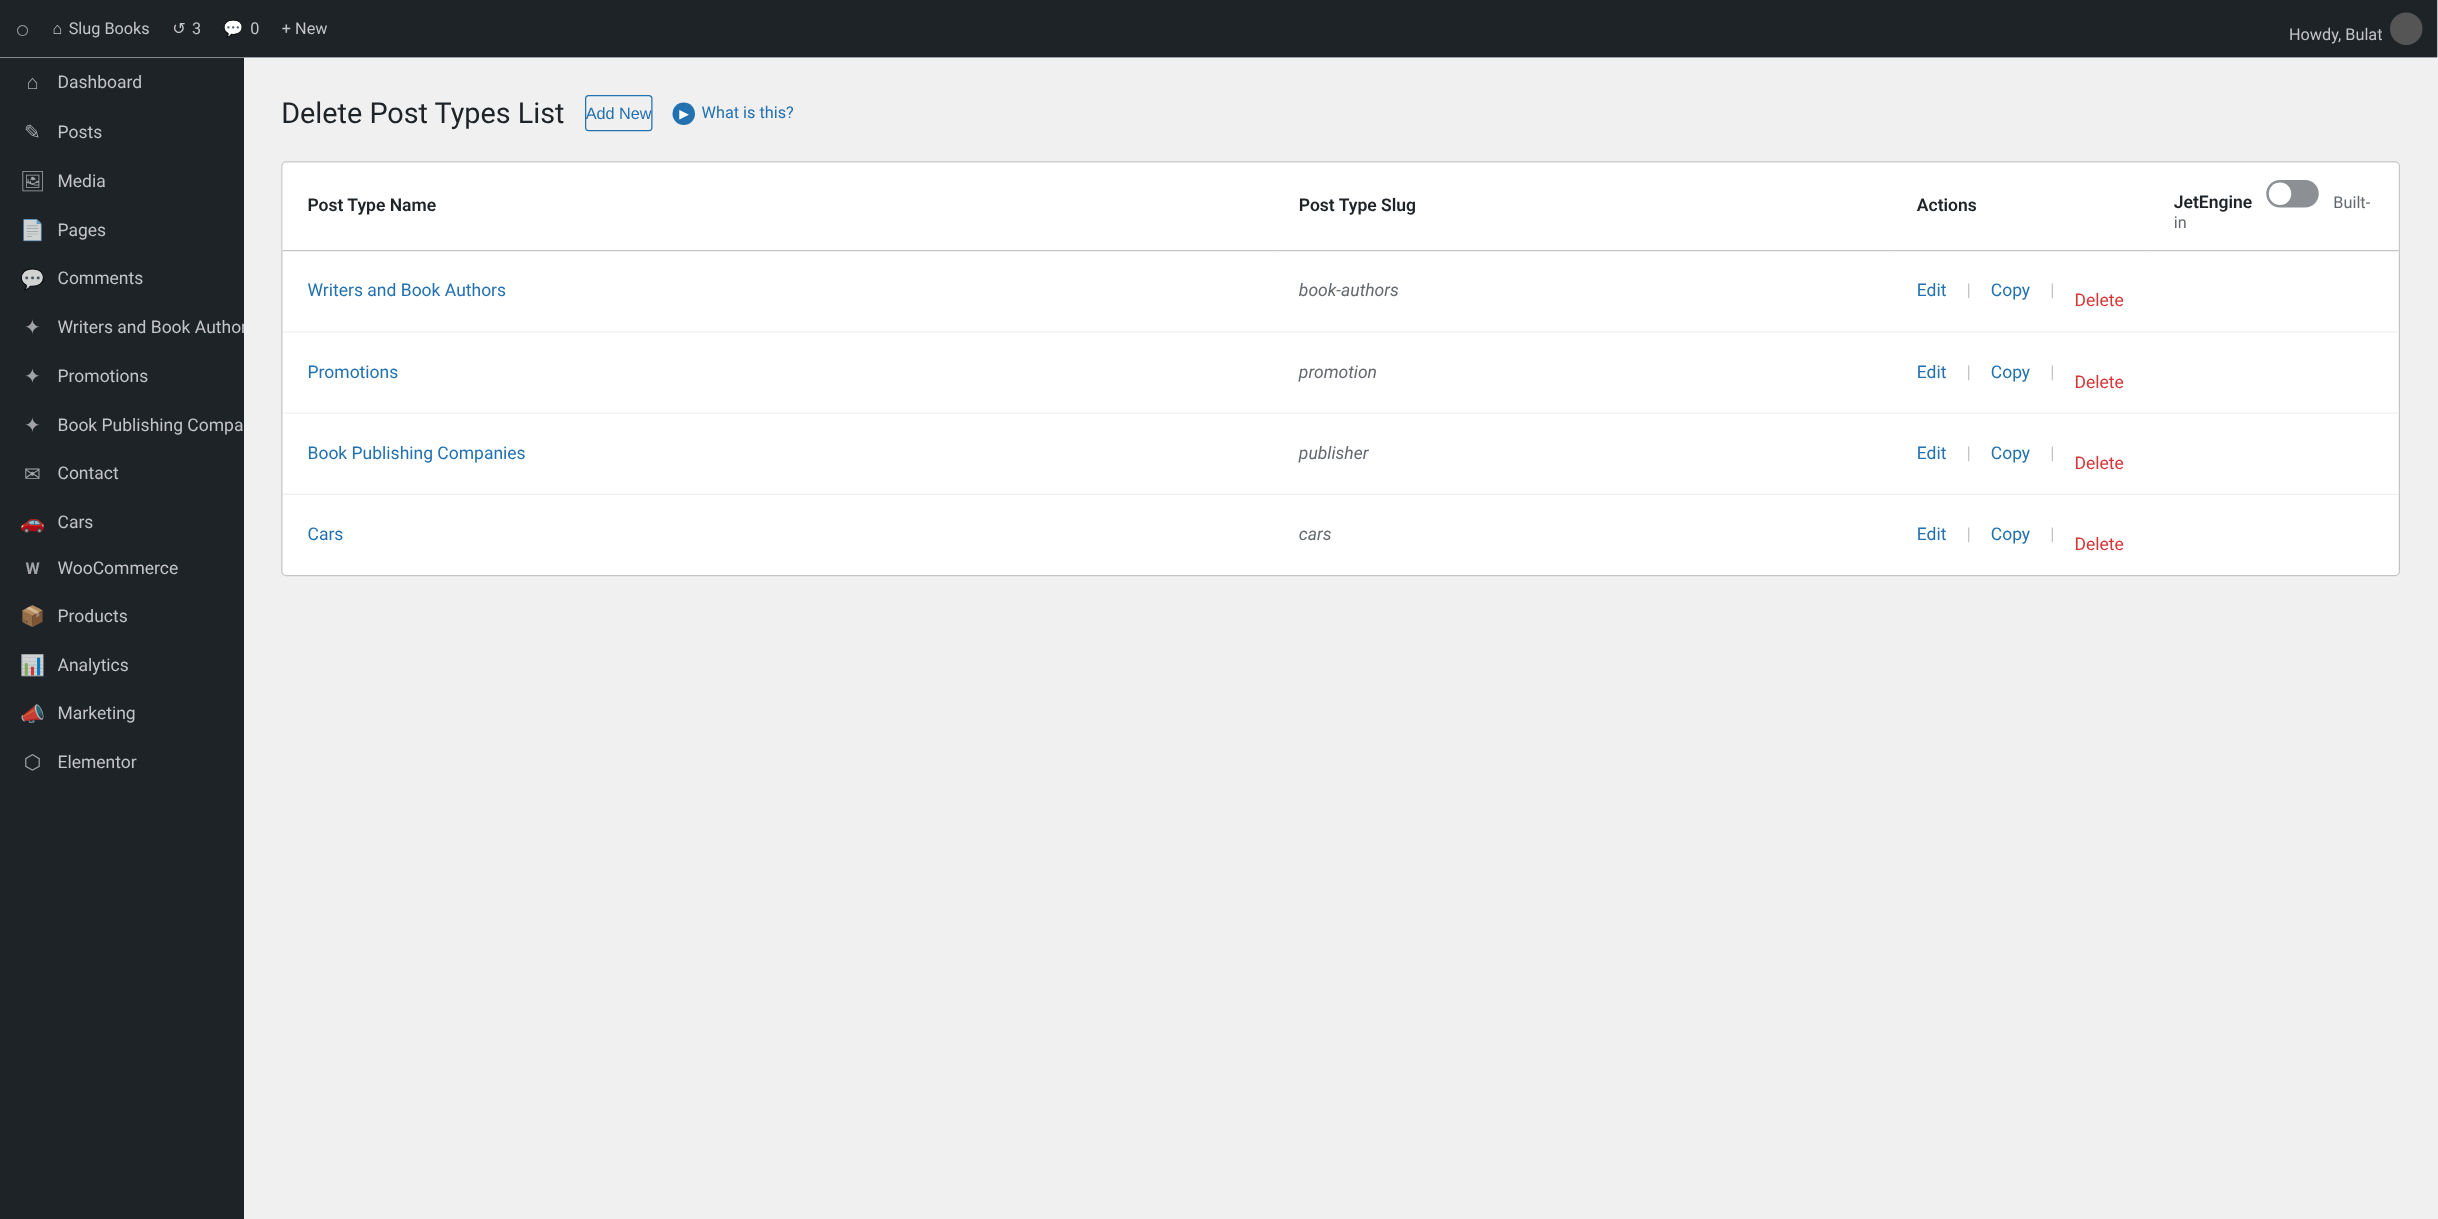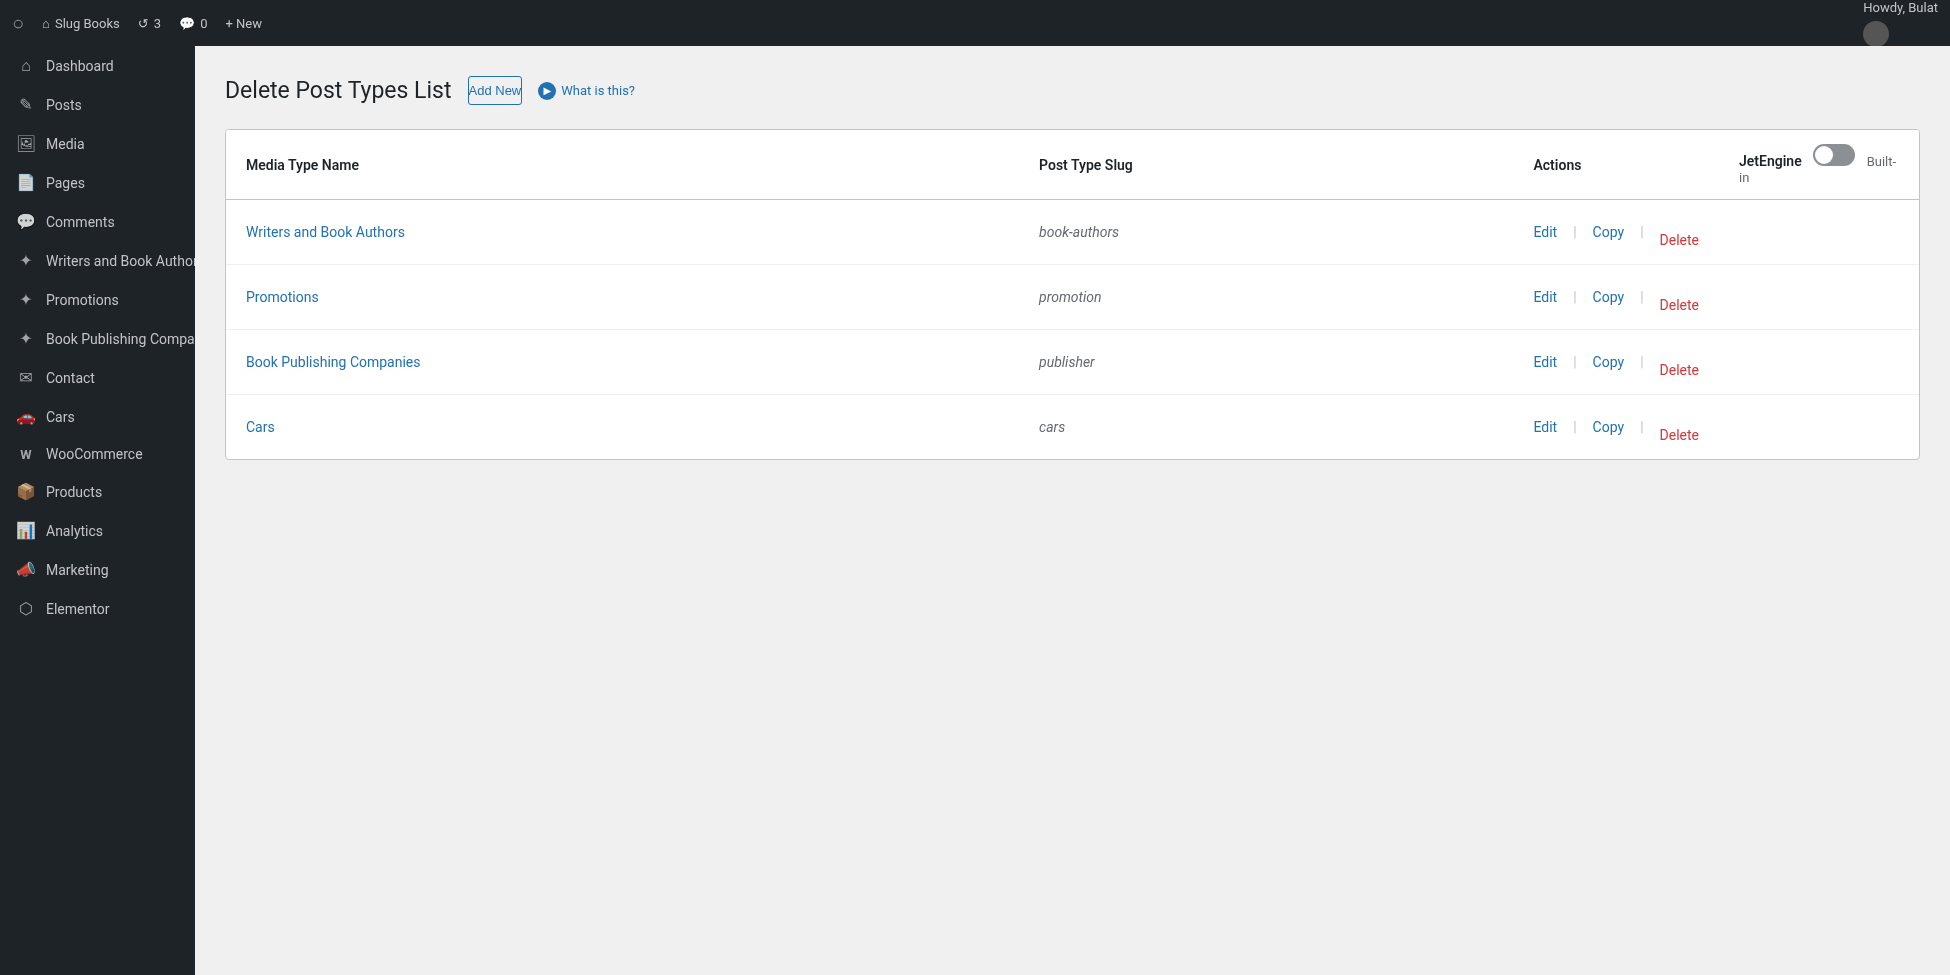--- a/index.html
+++ b/index.html
@@ -14,21 +14,21 @@
       padding: 0 12px;
       color: #c3c4c7;
       font-size: 13px;
       flex-shrink: 0;
       gap: 0;
     }
     .adminbar-left { display: flex; align-items: center; gap: 18px; flex: 1; }
     .adminbar-logo { color: #c3c4c7; font-size: 20px; opacity: 0.7; }
     .adminbar-item { display: flex; align-items: center; gap: 5px; color: #c3c4c7; cursor: pointer; }
     .adminbar-right { color: #c3c4c7; }
-    .adminbar-right a { color: #c3c4c7; text-decoration: none; display: flex; align-items: flex-start; gap: 6px; flex-direction: column; }
+    .adminbar-right a { color: #c3c4c7; text-decoration: none; display: flex; align-items: flex-end; gap: 6px; }
     .user-avatar { width: 26px; height: 26px; background: #555; border-radius: 50%; display: inline-block; }
 
     
     #layout { display: flex; flex: 1; overflow: hidden; }
 
     
     #sidebar {
       width: 195px;
       background: #1d2327;
       color: #c3c4c7;
@@ -270,21 +270,21 @@
       <a class="what-is-this">
         <span class="play-icon">▶</span>
         <span>What is this?</span>
       </a>
     </div>
 
     <div class="table-container">
       <table>
         <thead>
           <tr>
-            <th>Media Type Name</th>
+            <th>Post Type Name</th>
             <th>Post Type Slug</th>
             <th class="actions-col">Actions</th>
             <th class="jetengine-col">
               <span>JetEngine</span>
               <span style="margin: 0 8px; display:inline-block;">
                 <span class="toggle-switch"></span>
               </span>
               <span style="color:#646970;font-size:13px;font-weight:400;">Built-in</span>
             </th>
           </tr>

